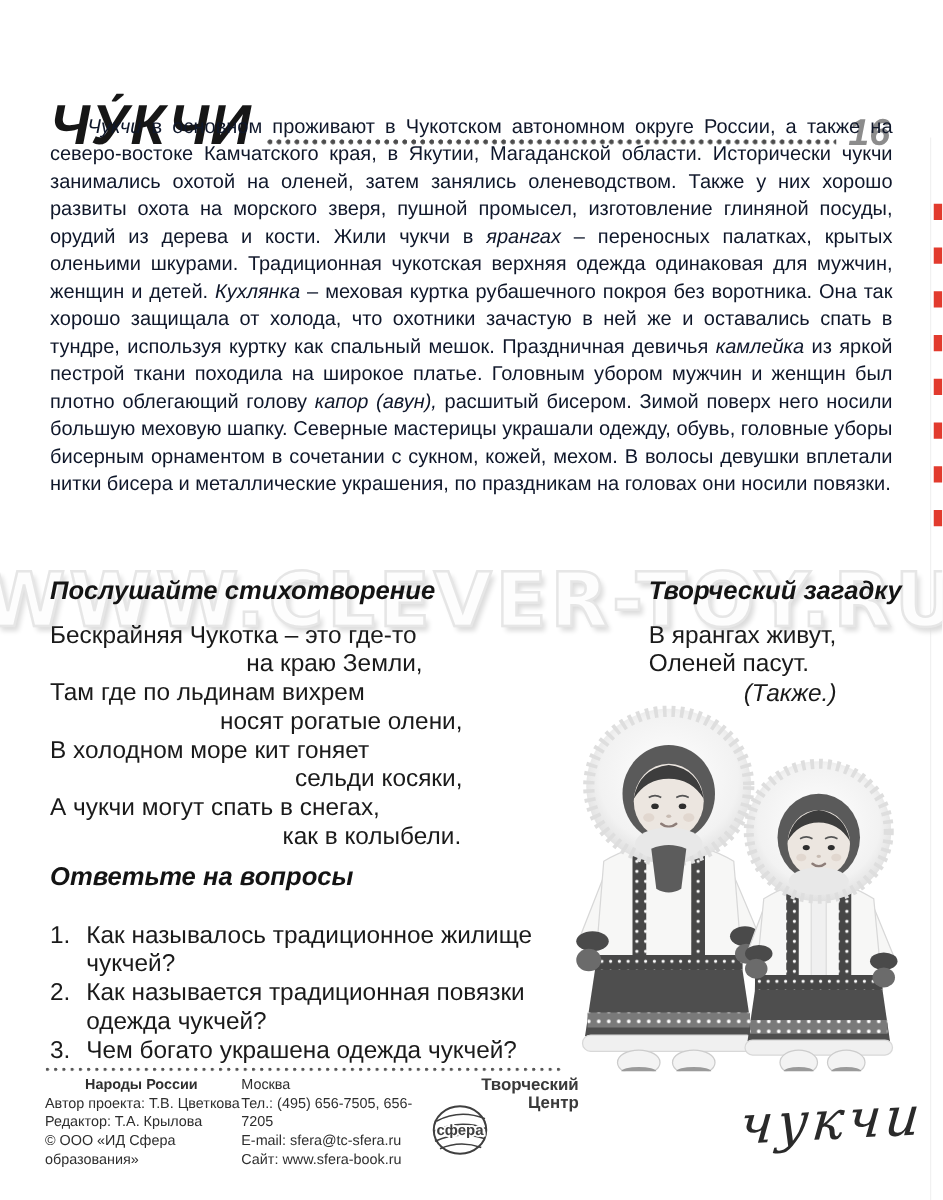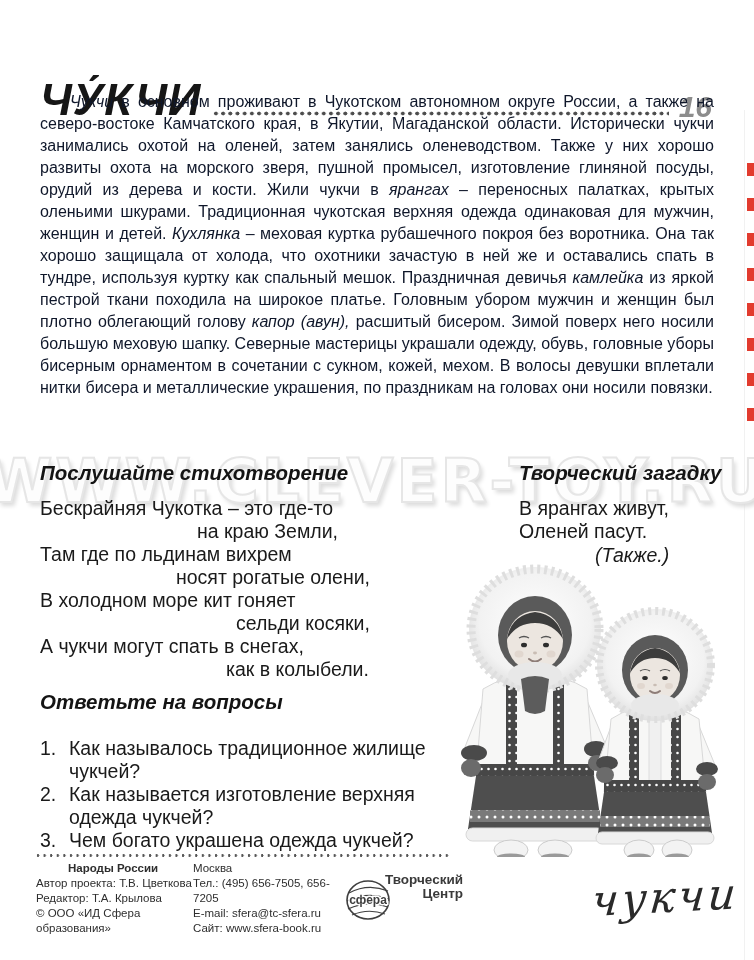--- a/index.html
+++ b/index.html
@@ -62,23 +62,23 @@
 
   
   .footer-dots { position:absolute; left:36px; top:853px; width:414px; height:5px;
     background-image:radial-gradient(circle at 2px 50%, #555 1.1px, transparent 1.5px);
     background-size:6.6px 100%; background-repeat:repeat-x; }
   .footer { position:absolute; left:36px; top:861px; width:430px; display:flex;
     font-size:11.5px; line-height:15px; color:#2e2e2e; }
   .f-col1 { width:157px; flex:0 0 157px; }
   .f-col2 { width:152px; flex:0 0 152px; }
   .f-bold { font-weight:bold;padding-left:32px; }
-  .f-logo { position:relative; width:118px; height:62px;margin-top:12px; }
+  .f-logo { position:relative; width:118px; height:62px; }
   .logo-text { text-align:right; font-size:13.5px; line-height:14px; font-weight:bold; color:#3a3a3a; }
-  .logo-sphere { position:absolute; left:0; top:6px; }
+  .logo-sphere { position:absolute; left:0; top:22px; }
 </style>
 </head>
 <body>
 
 <div class="page">
 
   <div class="scan-edge"></div>
 
   <div class="red-mark" style="top: 163px; background: rgb(226, 59, 46);"></div>
   <div class="red-mark" style="top: 198px; background: rgb(226, 59, 46);"></div>
@@ -119,21 +119,21 @@
   </div>
 
   <div class="questions">
     <div class="section-header">Ответьте на вопросы</div>
     <div class="q-row">
       <div class="q-num">1.</div>
       <div class="q-text">Как называлось традиционное жилище чукчей?</div>
     </div>
     <div class="q-row">
       <div class="q-num">2.</div>
-      <div class="q-text">Как называется изготовление верхняя одежда чукчей?</div>
+      <div class="q-text">Как называется традиционная повязки одежда чукчей?</div>
     </div>
     <div class="q-row">
       <div class="q-num">3.</div>
       <div class="q-text">Чем богато украшена одежда чукчей?</div>
     </div>
   </div>
 
   <div class="illustration">
     <svg width="300" height="300" viewBox="0 0 300 300">
       <defs>

